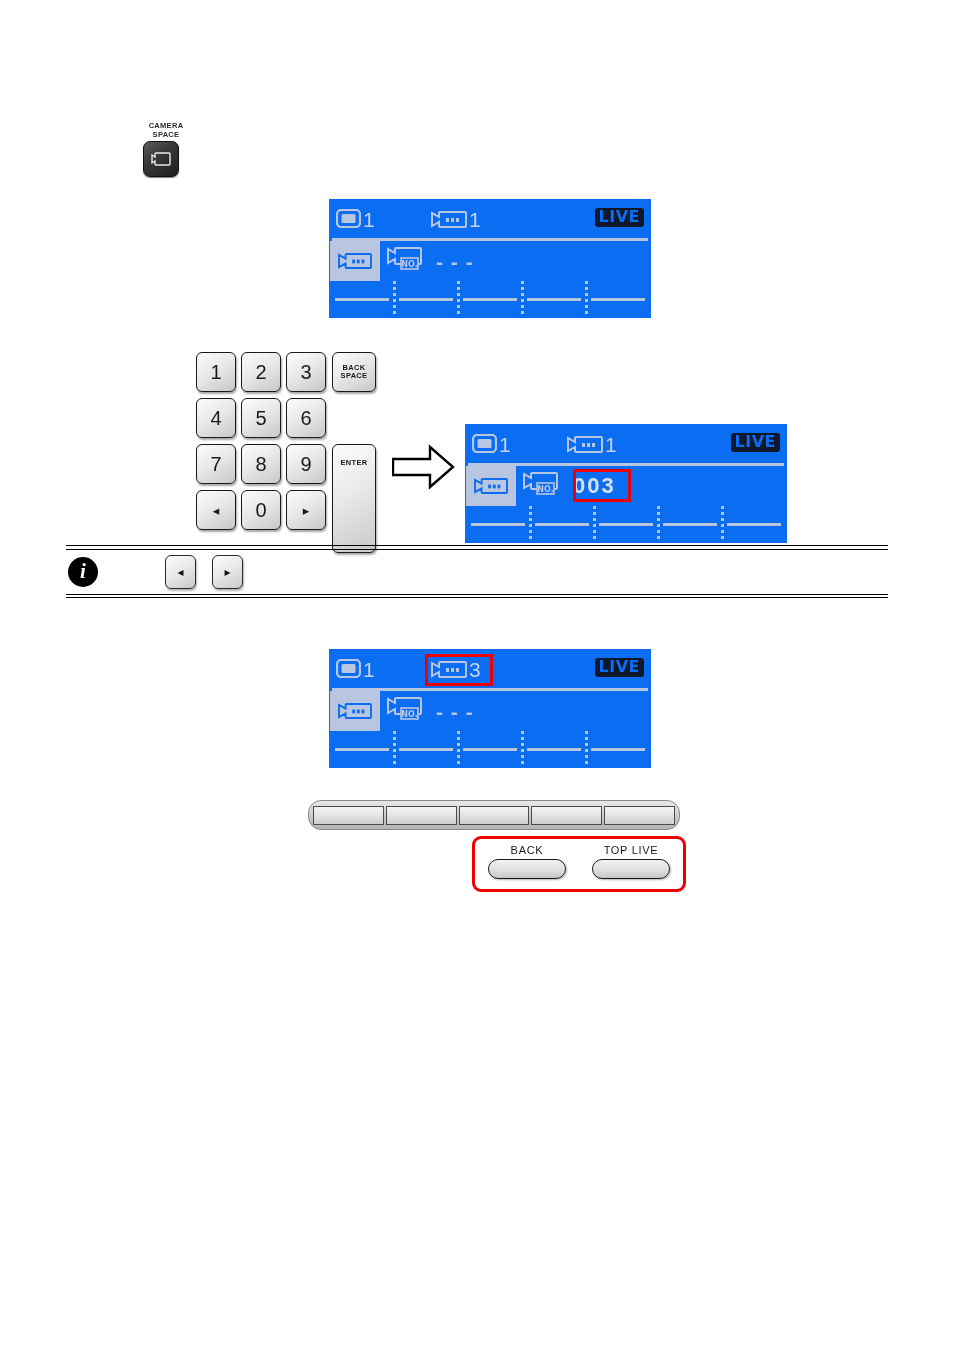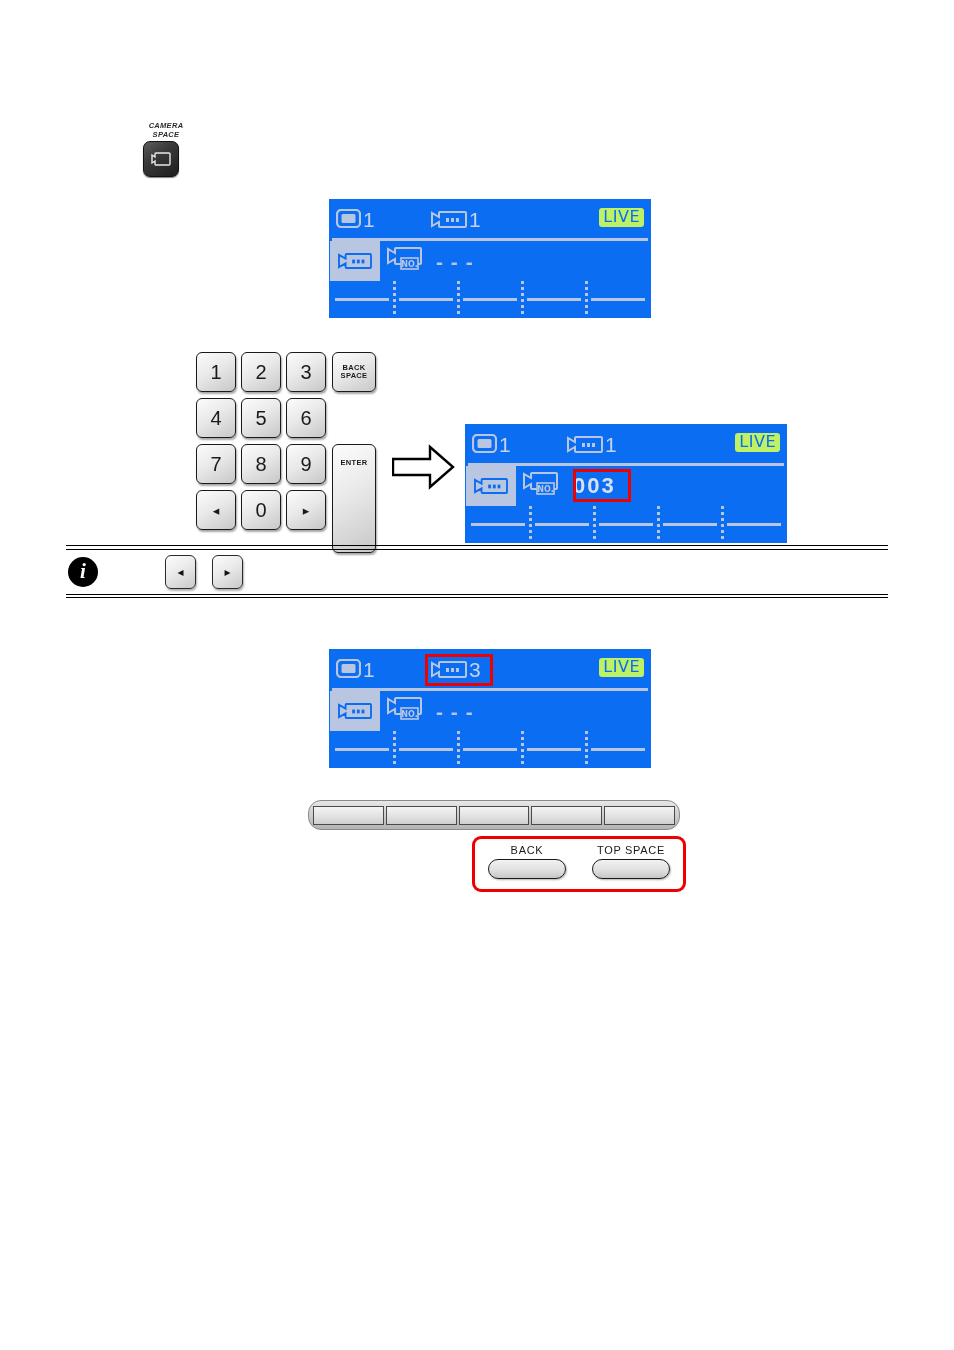--- a/index.html
+++ b/index.html
@@ -13,21 +13,21 @@
     position: relative;
     font-family: "Liberation Sans", sans-serif;
     color: #000;
     overflow: hidden;
   }
 
   
   .abs { position: absolute; }
 
   
-  #camera-select-block { left: 143px; top: 122px; width: 90px; font-style: italic; }
+  #camera-select-block { left: 143px; top: 122px; width: 90px; }
   .cs-label {
     font-size: 7.5px;
     font-weight: bold;
     line-height: 8.5px;
     letter-spacing: 0.3px;
     color: #2b2b2b;
     text-align: center;
     width: 46px;
     margin: 0 0 2px 0;
   }
@@ -114,24 +114,24 @@
   }
   .lcd-value {
     font-size: 22px;
     font-weight: 700;
     color: #d8e1f2;
     letter-spacing: 2px;
     margin-left: 10px;
     line-height: 1;
   }
   .live-badge {
-    background: #bef264;
+    background: #0f172a;
     color: #0a6df2;
     font-size: 16px;
-    font-weight: 400;
+    font-weight: 700;
     letter-spacing: 0.5px;
     padding: 1px 4px 2px 4px;
     border-radius: 3px;
     line-height: 1;
     font-family: "DejaVu Sans", sans-serif;
   }
   .hl-box {
     position: absolute;
     border: 3px solid #ee0000;
     box-sizing: border-box;
@@ -537,16 +537,16 @@
   <div class="softkey"><span></span></div>
   <div class="softkey"><span></span></div>
 </div>
 
 <div class="abs" id="bottom-keys">
   <div class="bk-group">
     <div class="bk-label">BACK</div>
     <div class="bk-btn"></div>
   </div>
   <div class="bk-group">
-    <div class="bk-label">TOP SPACE</div>
+    <div class="bk-label">TOP LIVE</div>
     <div class="bk-btn"></div>
   </div>
 </div>
 
 </body></html>

